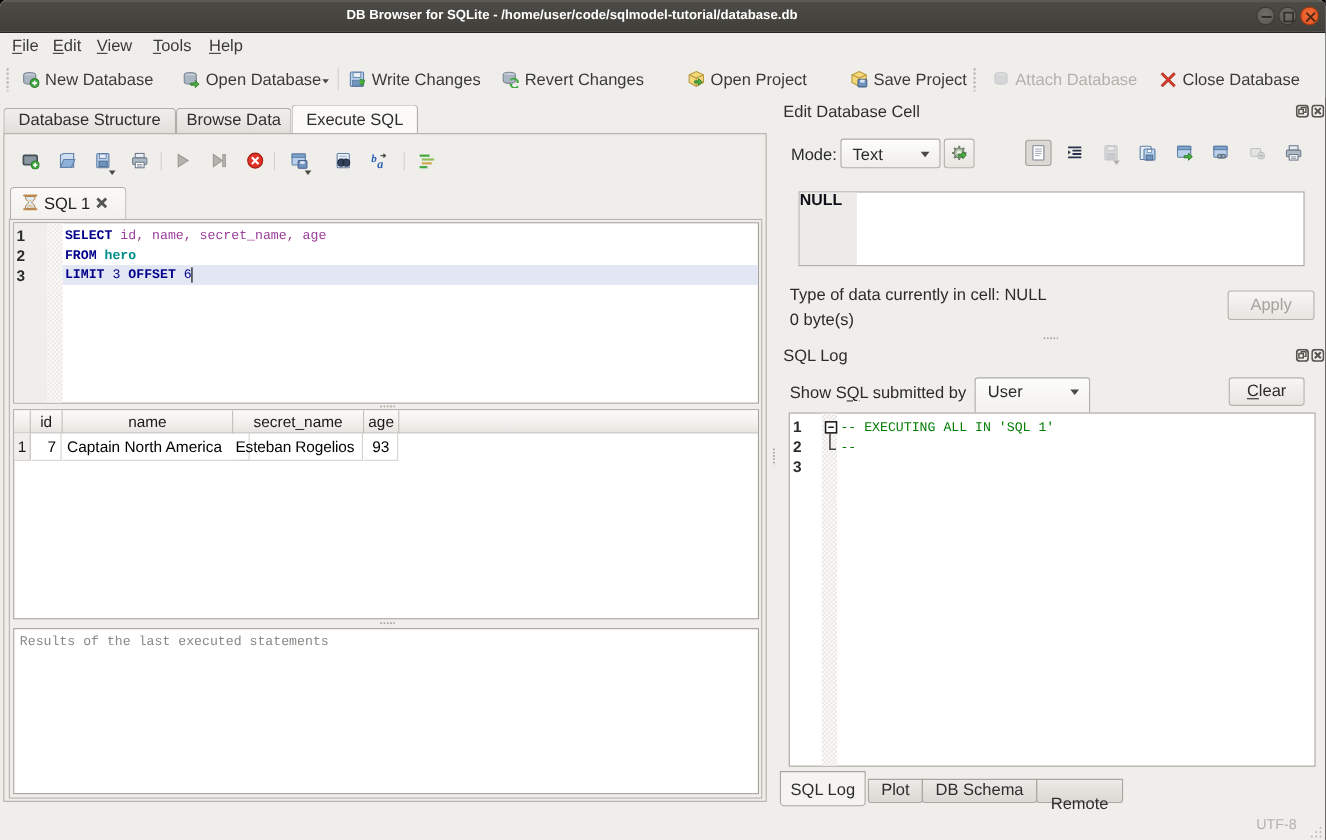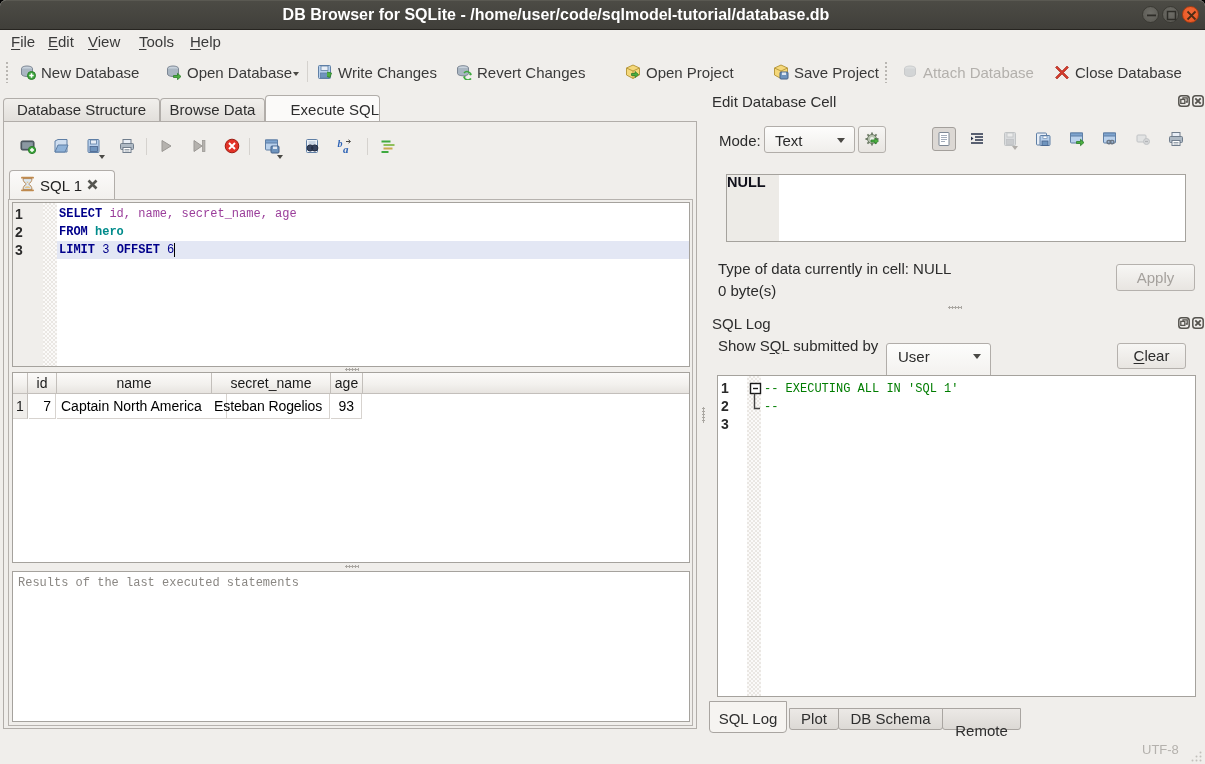--- a/index.html
+++ b/index.html
@@ -2,33 +2,33 @@
 <html><head>
 <meta charset="utf-8">
 <style>
 * { margin:0; padding:0; box-sizing:border-box; }
 html,body { width:1205px; height:764px; background:#000; overflow:hidden; }
 body { font-family:"Liberation Sans", sans-serif; font-size:15px; color:#333; position:relative; }
 .abs { position:absolute; }
 .mono { font-family:"Liberation Mono", monospace; }
 .win { position:absolute; left:0; top:0; width:1205px; height:764px; background:#f0eeeb; border-radius:6px 6px 0 0; }
 .titlebar { position:absolute; left:0; top:0; width:1205px; height:30px; background:linear-gradient(#4c4b45, #403f3a); border-radius:6px 6px 0 0; border-top:1px solid #5a5952; border-bottom:1px solid #262420; }
-.title-text { position:absolute; top:6px; left:0; width:1040px; text-align:center; color:#fff; font-weight:bold; font-size:16px;margin-left:36px; }
+.title-text { position:absolute; top:6px; left:0; width:1040px; text-align:center; color:#fff; font-weight:bold; font-size:12px; }
 .wbtn { position:absolute; top:6px; width:17px; height:17px; border-radius:50%; border:1px solid #3b3a34; background:radial-gradient(circle at 50% 40%, #6e6d67, #585751); }
 .wbtn svg { position:absolute; left:0; top:0; }
 .menubar { position:absolute; left:0; top:31px; width:1205px; height:22px; background:#f0eeeb; }
 .menuitem { position:absolute; top:2px; color:#3a3a3a; font-size:15px; }
 .menuitem u { text-decoration:underline; text-underline-offset:2px; }
 .toolbar { position:absolute; left:0; top:53px; width:1205px; height:36px; background:#f0eeeb; }
 .tbtn { position:absolute; top:7px; height:24px; display:flex; align-items:center; color:#3a3a3a; font-size:15px; }
 .tbtn .ic { width:16px; height:16px; margin-right:5px; }
 .tsep { position:absolute; top:8px; width:1px; height:21px; background:#d5d2ce; }
 .grip { position:absolute; width:4px; background-image:radial-gradient(circle, #b9b6b2 1px, transparent 1.2px); background-size:4px 4px; }
 .tab { position:absolute; border:1px solid #b1ada9; border-bottom:none; border-radius:4px 4px 0 0; text-align:center; color:#2e2e2e; background:linear-gradient(#f1efec,#e2dfdb); }
-.tab.active { background:#fbfaf9;text-align:right; }
+.tab.active { background:#fbfaf9; }
 .frame { position:absolute; border:1px solid #b1ada9; }
 .whitebox { position:absolute; border:1px solid #a5a29d; background:#fff; }
 .gc { white-space:nowrap; overflow:hidden; font-size:14px; }
 .hatch { background-color:#fbfaf9; background-image:linear-gradient(45deg,#eae7e3 25%,transparent 25%,transparent 75%,#eae7e3 75%),linear-gradient(45deg,#eae7e3 25%,transparent 25%,transparent 75%,#eae7e3 75%); background-size:4px 4px; background-position:0 0,2px 2px; }
 .kw { color:#00008b; font-weight:bold; }
 .ident { color:#9a3d9a;text-align:right; }
 .tbl { color:#008b8b; font-weight:bold; }
 .num { color:#00008b; }
 .combo { position:absolute; border:1px solid #b1ada9; border-radius:3px; background:linear-gradient(#fdfdfc,#f0eeeb); color:#2b2b2b; }
 .combo .arr { position:absolute; right:9px; top:11px; width:0; height:0; border-left:4px solid transparent; border-right:4px solid transparent; border-top:5px solid #4a4945; }
@@ -312,21 +312,21 @@
 <div class="abs" style="left:712px; top:315px; color:#2e2e2e;">SQL Log</div>
 <svg class="abs" style="left:1178px; top:317px;" width="12" height="12" viewBox="0 0 12 12">
       <rect x="0.8" y="0.8" width="10.4" height="10.4" rx="2.8" fill="none" stroke="#55534e" stroke-width="1.5"></rect>
       <path d="M5 4.2 V2.8 h4.2 V7 H7.6" fill="none" stroke="#55534e" stroke-width="1.3"></path>
       <rect x="2.8" y="4.4" width="4" height="4" fill="none" stroke="#55534e" stroke-width="1.3"></rect>
     </svg>
 <svg class="abs" style="left:1192px; top:317px;" width="12" height="12" viewBox="0 0 12 12">
       <rect x="0.8" y="0.8" width="10.4" height="10.4" rx="2.8" fill="none" stroke="#55534e" stroke-width="1.5"></rect>
       <path d="M3.3 3.3 L8.7 8.7 M8.7 3.3 L3.3 8.7" stroke="#55534e" stroke-width="1.9"></path>
     </svg>
-<div class="abs" style="left:718px; top:337px; color:#2b2b2b;">Show S<u style="text-underline-offset:2px;">Q</u>L submitted by</div>
+<div class="abs" style="left:718px; top:349px; color:#2b2b2b;">Show S<u style="text-underline-offset:2px;">Q</u>L submitted by</div>
 <div class="combo" style="left:886px; top:343px; width:105px; height:42px;">
       <span style="position:absolute; left:11px; top:4px;">User</span>
       <span class="arr" style="top:10px;"></span>
     </div>
 <div class="btn" style="left:1117px; top:343px; width:69px; height:26px; line-height:24px;"><u style="text-underline-offset:2px;">C</u>lear</div>
 <div class="abs" style="left:717px; top:375px; width:479px; height:322px; border:1px solid #a5a29d; background:#fff;">
   <div class="abs hatch" style="left:29px; top:0; width:14px; height:320px;"></div>
   <div class="abs" style="left:3px; top:3px; font-size:14px; font-weight:bold; color:#2b2b2b; line-height:18px;">1<br>2<br>3</div>
   <svg class="abs" style="left:31px; top:6px;" width="18" height="32">
         <rect x="1.5" y="1.5" width="10" height="10" fill="#fff" stroke="#1a1a1a" stroke-width="1.4"></rect>

